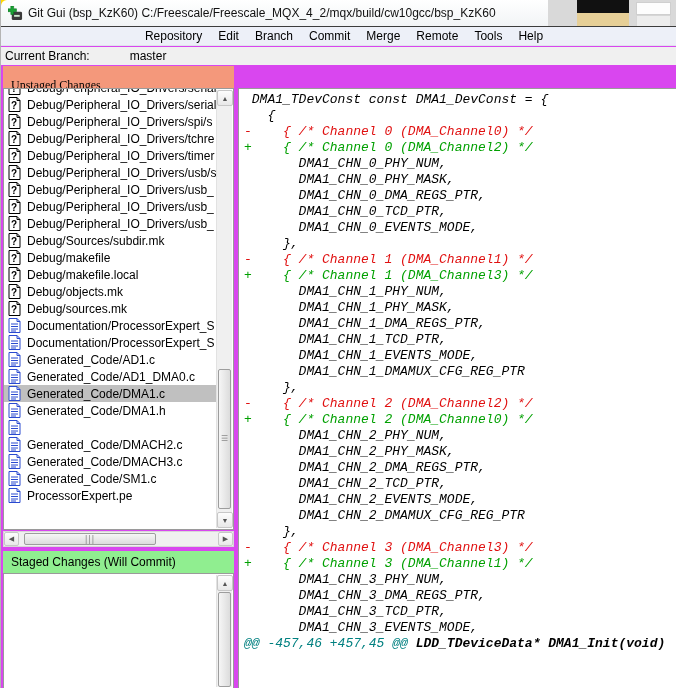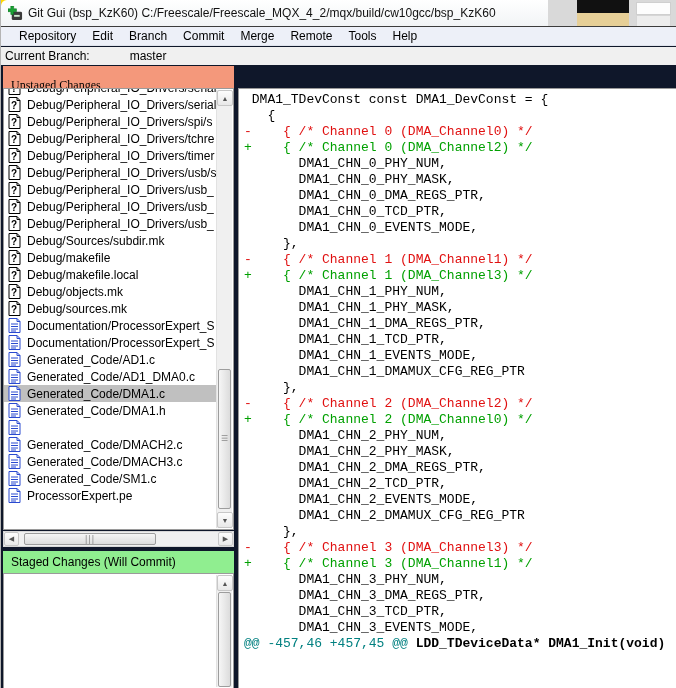--- a/index.html
+++ b/index.html
@@ -1,38 +1,38 @@
 <!DOCTYPE html>
 <html style="--unstaged-bg: #f4987b; --staged-bg: #90ee90; --diffhdr-bg: #ffd700; --del-fg: #e01010; --add-fg: #00a000; --hunk-fg: #008080; --sel-bg: #c0c0c0;"><head>
 <meta charset="utf-8">
 <style>
   html,body{margin:0;padding:0;}
   body{width:676px;height:688px;overflow:hidden;background:#f0f0f0;
        font-family:"Liberation Sans",sans-serif;-webkit-font-smoothing:antialiased;}
-  .window{position:relative;width:676px;height:688px;background:#0f172a;
+  .window{position:relative;width:676px;height:688px;background:#d946ef;
           border-left:1px solid #b4b4b4;box-sizing:border-box;}
 
   
   .titlebar{position:absolute;left:0;top:0;width:547px;height:26px;
             background:linear-gradient(#ffffff,#f2f4f6);
             border-top-left-radius:6px;display:flex;align-items:center;}
   .app-icon{margin:0 5px 0 7px;width:15px;height:15px;display:inline-block;}
   .title-text{font-size:12px;color:#111;white-space:nowrap;overflow:hidden;}
   .frag-zone{position:absolute;left:547px;top:0;width:129px;height:26px;background:#d9d9d9;}
   .frag{position:absolute;}
   .frag-black{left:29px;top:0;width:52px;height:13px;background:#111;}
   .frag-tan{left:29px;top:13px;width:52px;height:13px;background:#e6cf97;}
   .frag-white1{left:88px;top:2px;width:33px;height:11px;background:#fdfdfd;border:1px solid #cfcfcf;}
   .frag-white2{left:88px;top:15px;width:33px;height:11px;background:#ededed;border:1px solid #d6d6d6;}
   .title-sep{position:absolute;left:0;top:26px;width:676px;height:1px;background:#3c3c3c;}
 
   
   .menubar{position:absolute;left:0;top:27px;width:676px;height:19px;
            background:#edf0f8;border-bottom:1px solid #dfe3ec;
-           display:flex;align-items:center;padding-left:10px;box-sizing:border-box;}
+           display:flex;align-items:center;padding-left:10px;box-sizing:border-box;justify-content:center;}
   .menu-item{font-size:12px;color:#000;padding:1px 8px;white-space:nowrap;}
   .branchbar{position:absolute;left:0;top:47px;width:676px;height:18px;
              background:#f0f0f0;display:flex;align-items:center;padding-left:4px;
              box-sizing:border-box;font-size:12px;color:#000;gap:28px;}
   .branchbar .val{margin-left:12px;}
 
   
   .sec-header{position:absolute;font-size:12px;color:#000;display:flex;align-items:center;
               padding-left:8px;box-sizing:border-box;}
   .unstaged-header{left:2px;top:66px;width:231px;height:39px;background:var(--unstaged-bg);font-family:Liberation Serif, serif;}
@@ -74,21 +74,21 @@
             border:1px solid #9d9d9d;border-radius:2px;
             background:linear-gradient(#f6f6f6,#dcdcdc);box-sizing:border-box;
             display:flex;align-items:center;justify-content:center;}
   .hs-grip{color:#8a8a8a;font-size:9px;letter-spacing:1px;}
 
   
   .diff-area{position:absolute;left:237px;top:88px;width:439px;height:600px;
              background:#fff;border:1px solid #9a9a9a;border-right:none;border-bottom:none;
              box-sizing:border-box;overflow:hidden;
              font-family:"Liberation Mono","DejaVu Sans Mono",monospace;
-             font-size:13px;line-height:16px;padding:3px 0 0 5px;}
+             font-size:13px;line-height:16px;padding:3px 0 0 5px;font-style:italic;}
   .dline{white-space:pre;height:16px;}
   .dline.context{color:#000;}
   .dline.deletion{color:var(--del-fg);}
   .dline.addition{color:var(--add-fg);}
   .dline.hunk .range{color:var(--hunk-fg);}
   .dline.hunk .func{color:#000;font-weight:bold;}
 </style>
 </head>
 <body>
 

